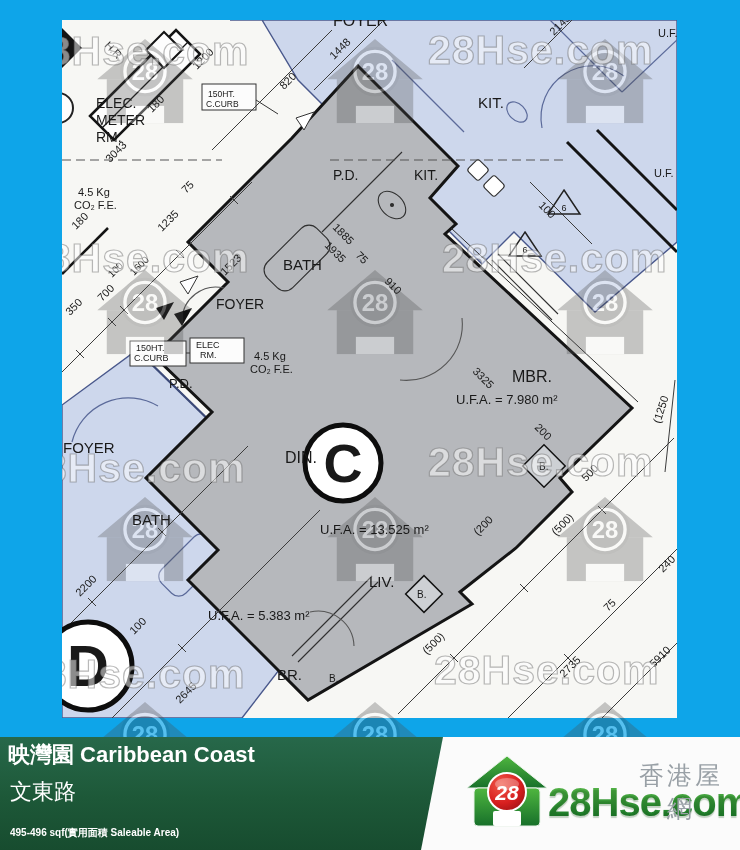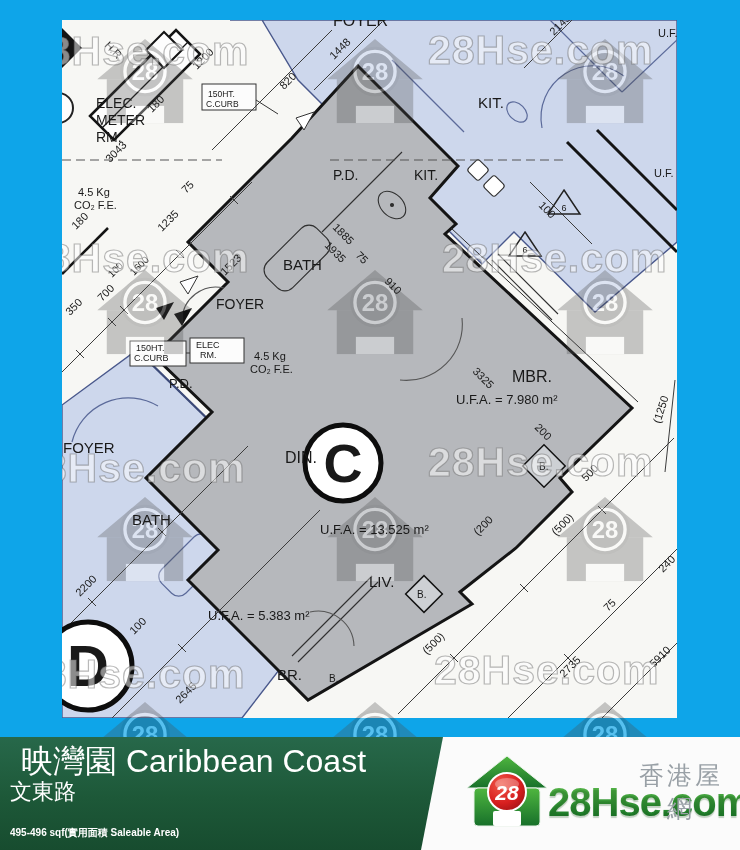--- a/index.html
+++ b/index.html
@@ -12,21 +12,21 @@
   .tick{stroke:#222;stroke-width:1.3;}
   .wmt{font-weight:bold;font-size:41px;letter-spacing:1px;fill:rgba(255,255,255,0.50);
        stroke:rgba(100,100,100,0.45);stroke-width:1.2px;}
   .wmh{opacity:0.30;}
   .wm-strip{position:absolute;left:0;top:690px;width:740px;height:47px;z-index:3;}
   
   .info-bar{position:absolute;left:0;top:737px;width:740px;height:113px;z-index:5;
             background:linear-gradient(180deg,#27684a 0%,#1d5838 55%,#174c2f 100%);}
   .info-white{position:absolute;left:0;top:0;width:740px;height:113px;background:#fbfbfb;
               clip-path:polygon(443px 0,740px 0,740px 113px,421px 113px);}
-  .bar-title{position:absolute;left:21px;top:3px;color:#fff;font-size:32px;font-weight:normal;white-space:nowrap;}
+  .bar-title{position:absolute;left:8px;top:3px;color:#fff;font-size:22px;font-weight:bold;white-space:nowrap;}
   .bar-road{position:absolute;left:10px;top:40px;color:#fff;font-size:22px;font-weight:normal;}
   .bar-block{position:absolute;left:10px;top:66px;color:#fff;font-size:18px;font-weight:bold;}
   .bar-area{position:absolute;left:10px;top:89px;color:#fff;font-size:10px;font-weight:bold;}
   .logo-wrap{position:absolute;left:466px;top:18px;width:270px;height:90px;}
   .logo-house{position:absolute;left:0;top:0;}
   .logo-name{position:absolute;left:82px;top:25px;font-size:40px;font-weight:bold;
              letter-spacing:-1px;color:#2f9133;text-shadow:0 2px 1px rgba(20,80,20,0.25);}
   @supports (-webkit-background-clip:text){
     .logo-name{background:linear-gradient(180deg,#5cbb4b 5%,#1d7d2b 80%);
                -webkit-background-clip:text;background-clip:text;color:transparent;}

